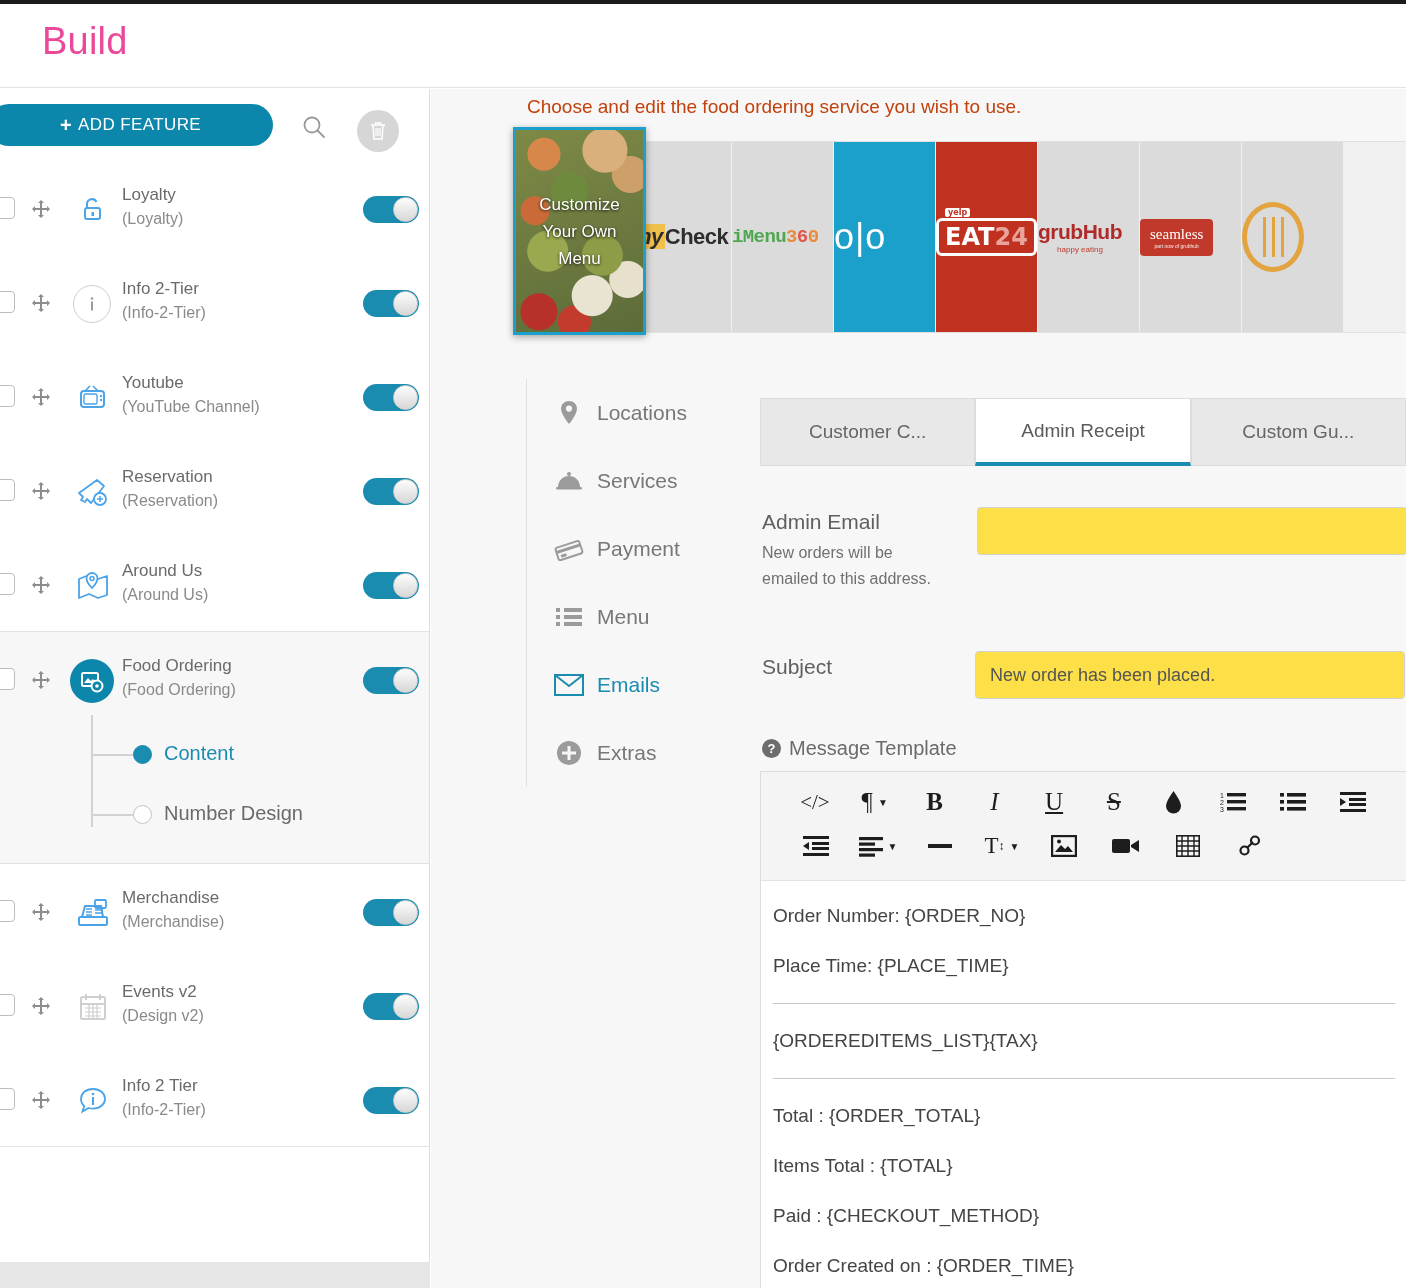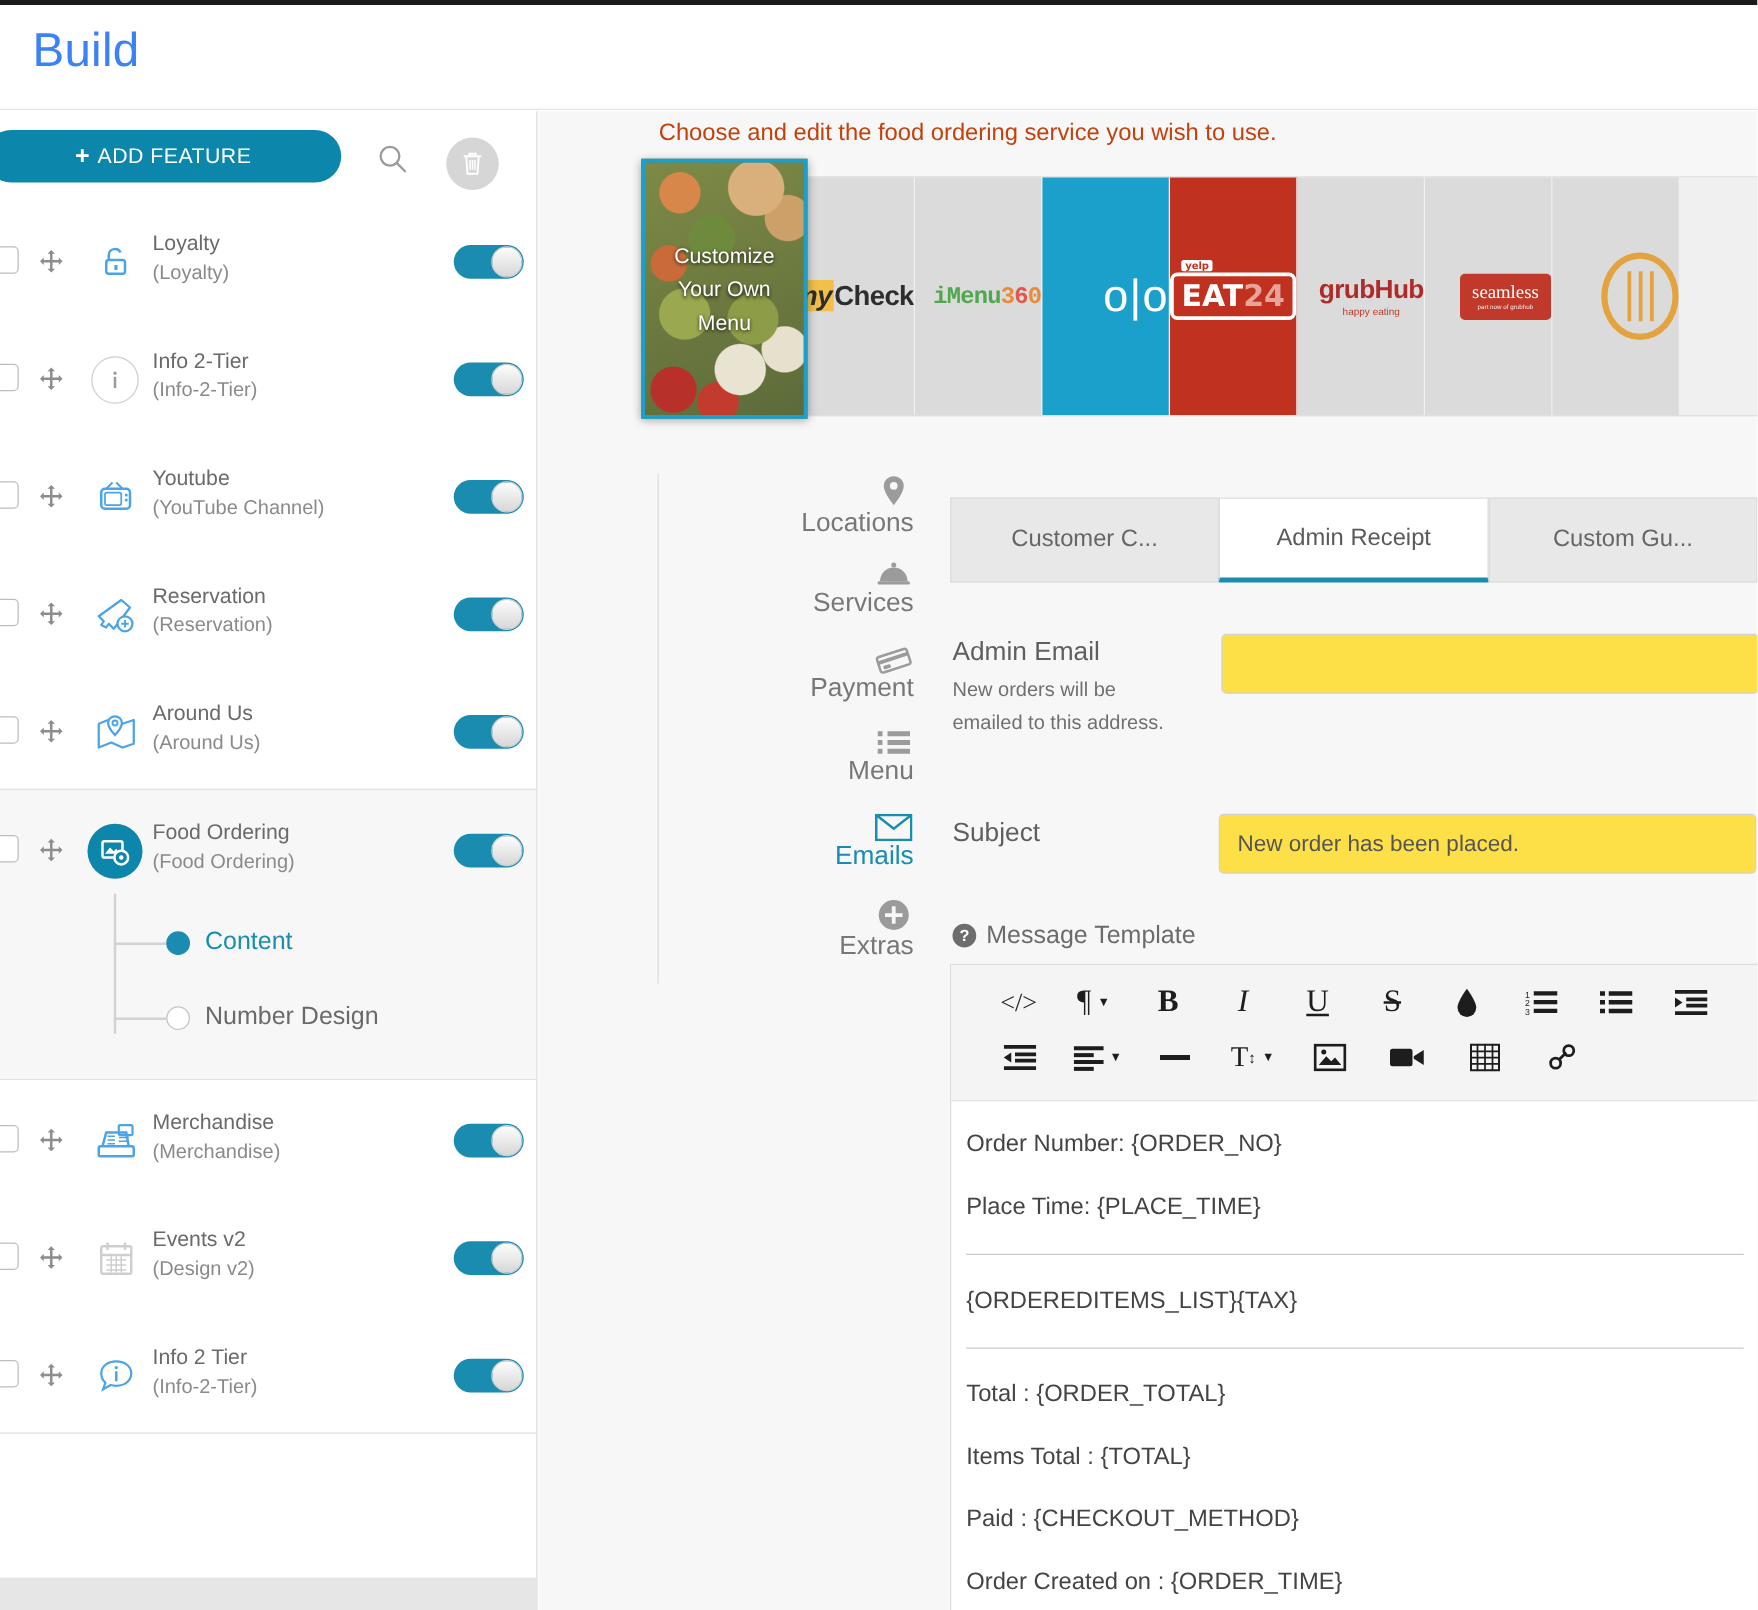--- a/index.html
+++ b/index.html
@@ -17,22 +17,22 @@
     background: #1b1b1b;
   }
 
   
   .page-header {
     position: absolute; left: 0; top: 4px; width: 1406px; height: 84px;
     background: #ffffff;
     border-bottom: 1px solid #e3e3e3;
   }
   .page-title {
-    position: absolute; left: 26px; top: 16px;
-    font-size: 38px; font-weight: 400; color: #3b82f6; letter-spacing: .2px;
+    position: absolute; left: 42px; top: 16px;
+    font-size: 38px; font-weight: 400; color: #ec4899; letter-spacing: .2px;
   }
 
   
   .sidebar {
     position: absolute; left: 0; top: 89px; width: 430px; height: 1199px;
     background: #ffffff;
     border-right: 1px solid #dcdcdc;
     overflow: hidden;
   }
   .sb-toolbar { position: relative; height: 72px; }
@@ -143,21 +143,21 @@
   .svc-strip {
     position: absolute; left: 96px; top: 52px;
     width: 916px; height: 192px;
     background: #f0f0f0;
     border: 1px solid #e0e0e0;
     display: flex;
   }
   .svc-cell {
     flex: 0 0 102px; height: 190px; background: #dbdbdb;
     border-right: 1px solid #f0f0f0;
-    display: flex; align-items: center; justify-content: flex-end;
+    display: flex; align-items: center; justify-content: flex-start;
     cursor: pointer; overflow: hidden; position: relative;
   }
   .svc-cell.olo { background: #1b9fcb; }
   .svc-cell.eat24 { background: #c0311f; }
   .logo-mycheck { font-size: 22px; font-weight: 700; color: #2d2d2d; letter-spacing: -.5px;}
   .logo-mycheck .my { background:#f0c04a; color:#2d2d2d; font-style: italic; padding: 0 2px;}
   .logo-imenu { font-size: 19px; font-weight: 700; letter-spacing: -.6px; font-family: Liberation Mono, monospace; }
   .logo-imenu .g { color:#4fa84f; } .logo-imenu .r { color:#e2574c; } .logo-imenu .o { color:#e98b3c; }
   .logo-olo { color:#fff; font-size: 36px; font-weight: 400; letter-spacing: 1px; }
   .logo-eat24 {
@@ -214,21 +214,21 @@
     text-shadow: 0 1px 3px rgba(0,0,0,.85);
   }
 
   
   .mnav {
     position: absolute; left: 95px; top: 290px;
     width: 205px; border-left: 1px solid #e0e0e0;
     padding-left: 26px;
   }
   .mnav-item {
-    display: flex; align-items: flex-end; height: 68px; cursor: pointer; flex-direction: column;
+    display: flex; align-items: center; height: 68px; cursor: pointer;
   }
   .mnav-ico { width: 32px; display:flex; align-items:center; justify-content:center; }
   .mnav-label { font-size: 21px; color: #777777; margin-left: 12px; }
   .mnav-item.active .mnav-label { color: #1a8cb0; }
 
   
   .tabs {
     position: absolute; left: 329px; top: 309px;
     width: 646px; height: 68px; display: flex;
   }

